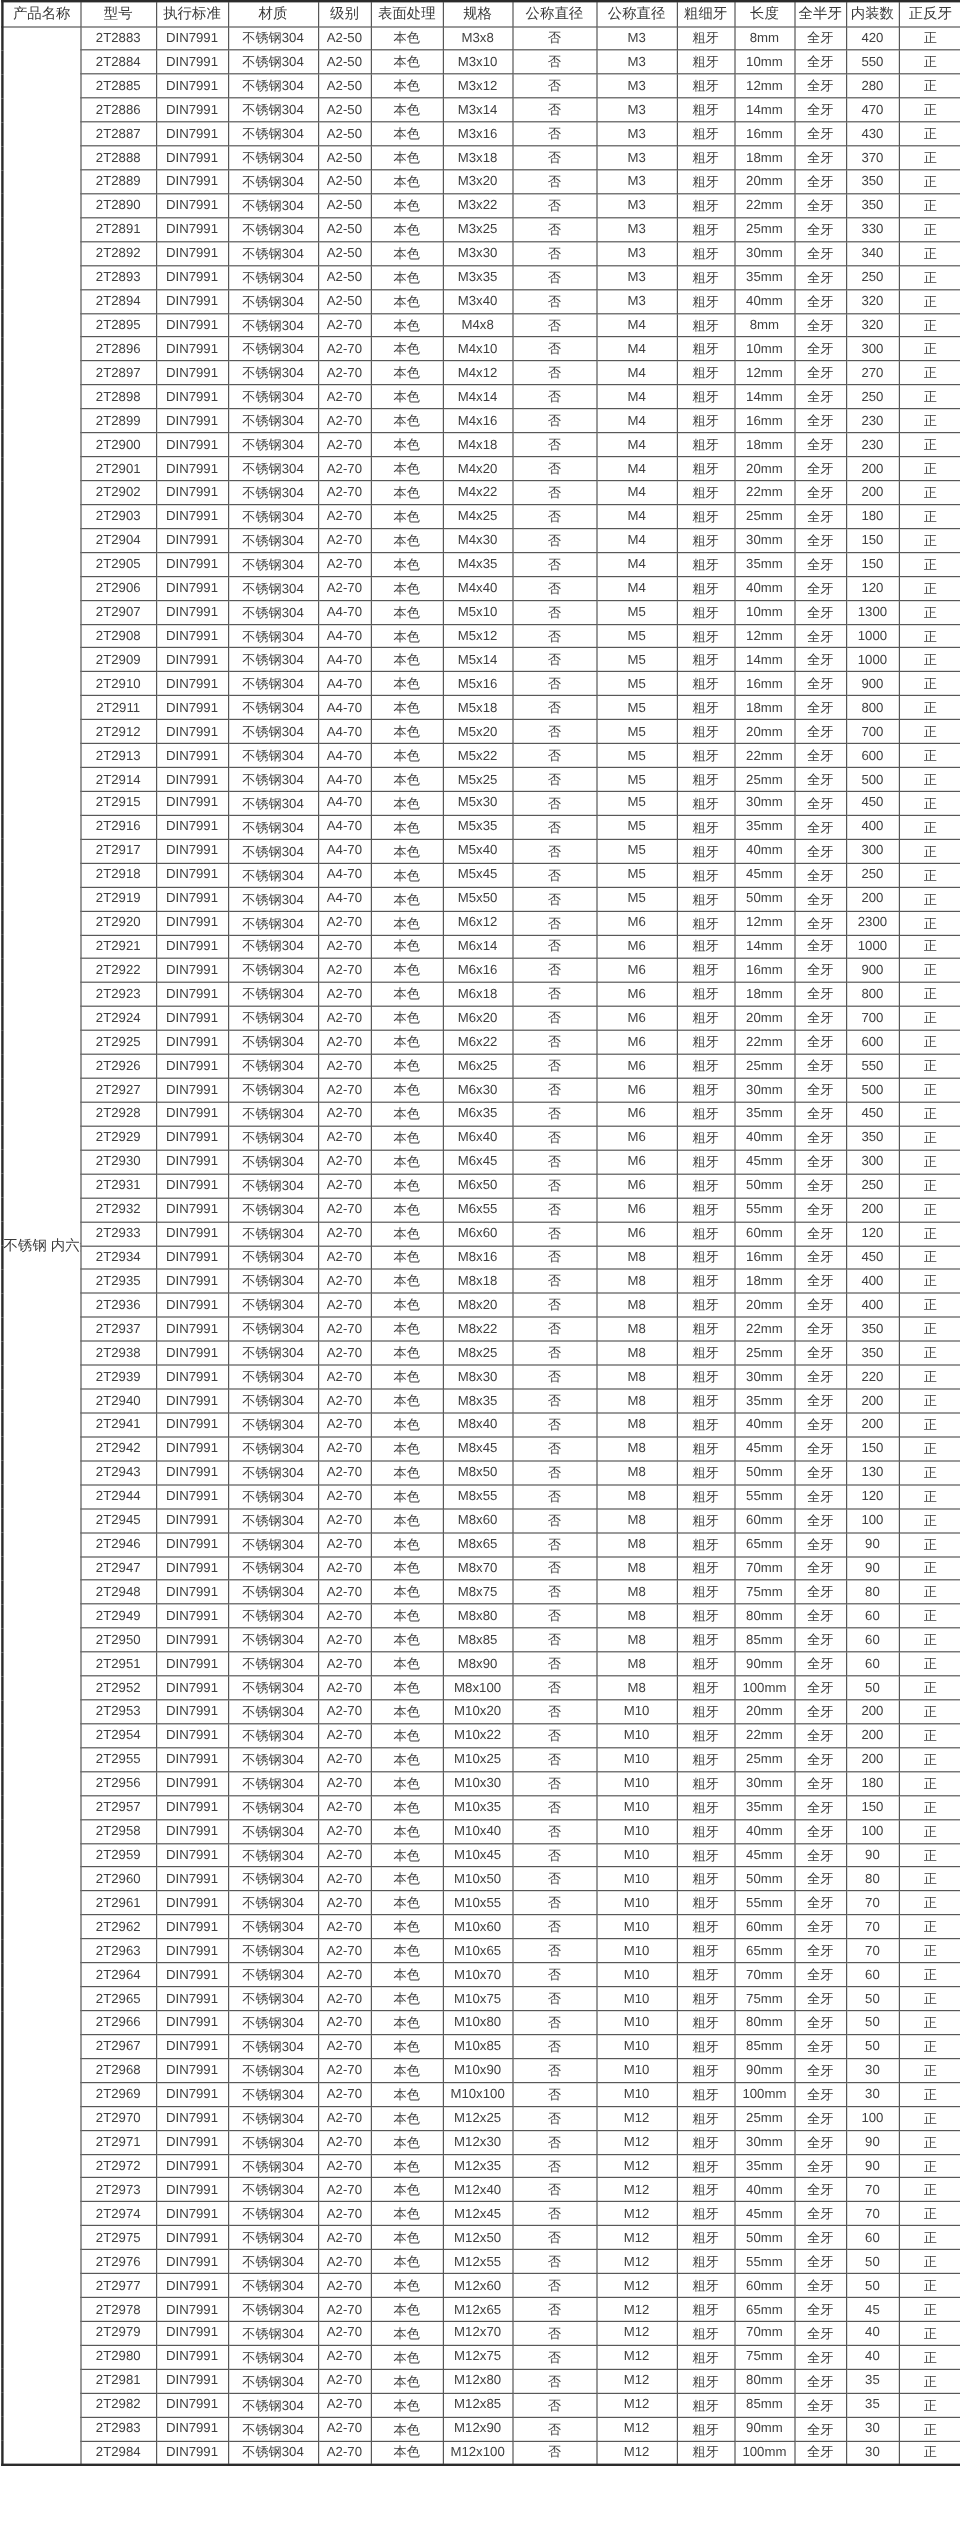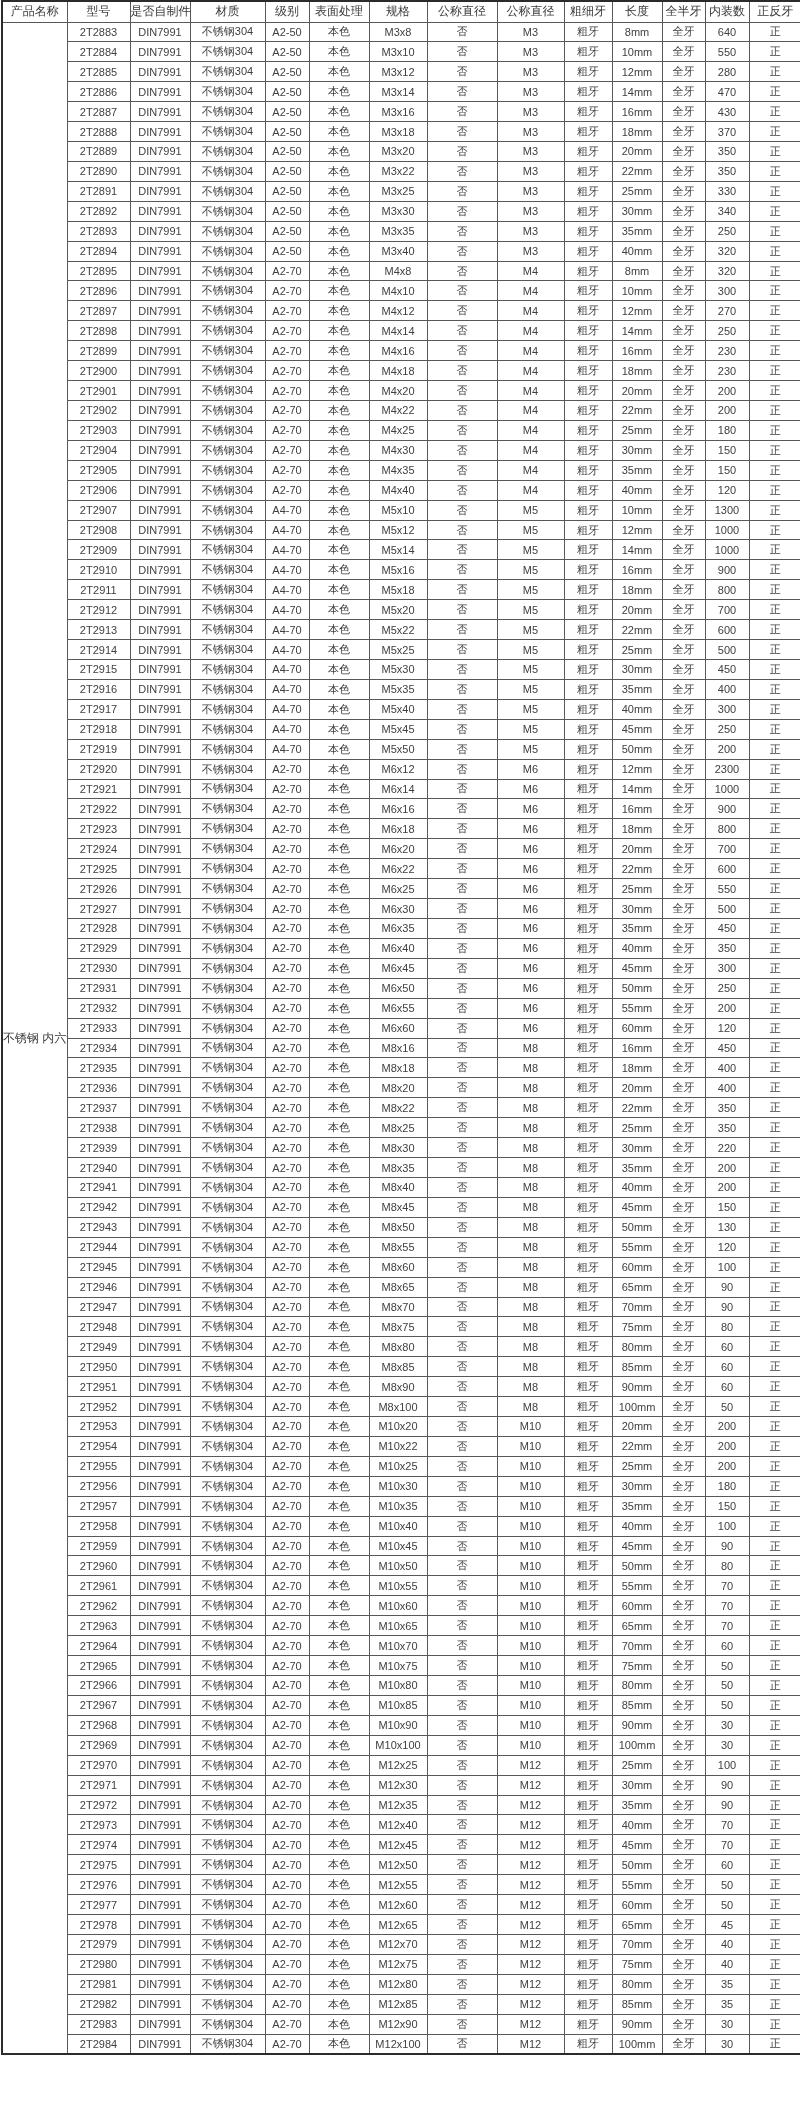--- a/index.html
+++ b/index.html
@@ -62,21 +62,21 @@
       <col style="width:48px">
       <col style="width:50px">
       <col style="width:43px">
     <col style="width:44px">
       <col style="width:53px">
   </colgroup>
   <thead>
     <tr>
       <th>产品名称</th>
       <th>型号</th>
-      <th>是否自制件</th>
+      <th>执行标准</th>
       <th>材质</th>
       <th>级别</th>
       <th>表面处理</th>
       <th>规格</th>
       <th>公称直径</th>
       <th>公称直径</th>
       <th>粗细牙</th>
       <th>长度</th>
       <th>全半牙</th>
       <th>内装数</th>
@@ -90,21 +90,21 @@
         <td>DIN7991</td>
         <td>不锈钢304</td>
         <td>A2-50</td>
         <td>本色</td>
         <td>M3x8</td>
         <td>否</td>
         <td>M3</td>
         <td>粗牙</td>
         <td>8mm</td>
         <td>全牙</td>
-        <td>640</td>
+        <td>420</td>
         <td>正</td>
       </tr>
       <tr>
         <td>2T2884</td>
         <td>DIN7991</td>
         <td>不锈钢304</td>
         <td>A2-50</td>
         <td>本色</td>
         <td>M3x10</td>
         <td>否</td>

